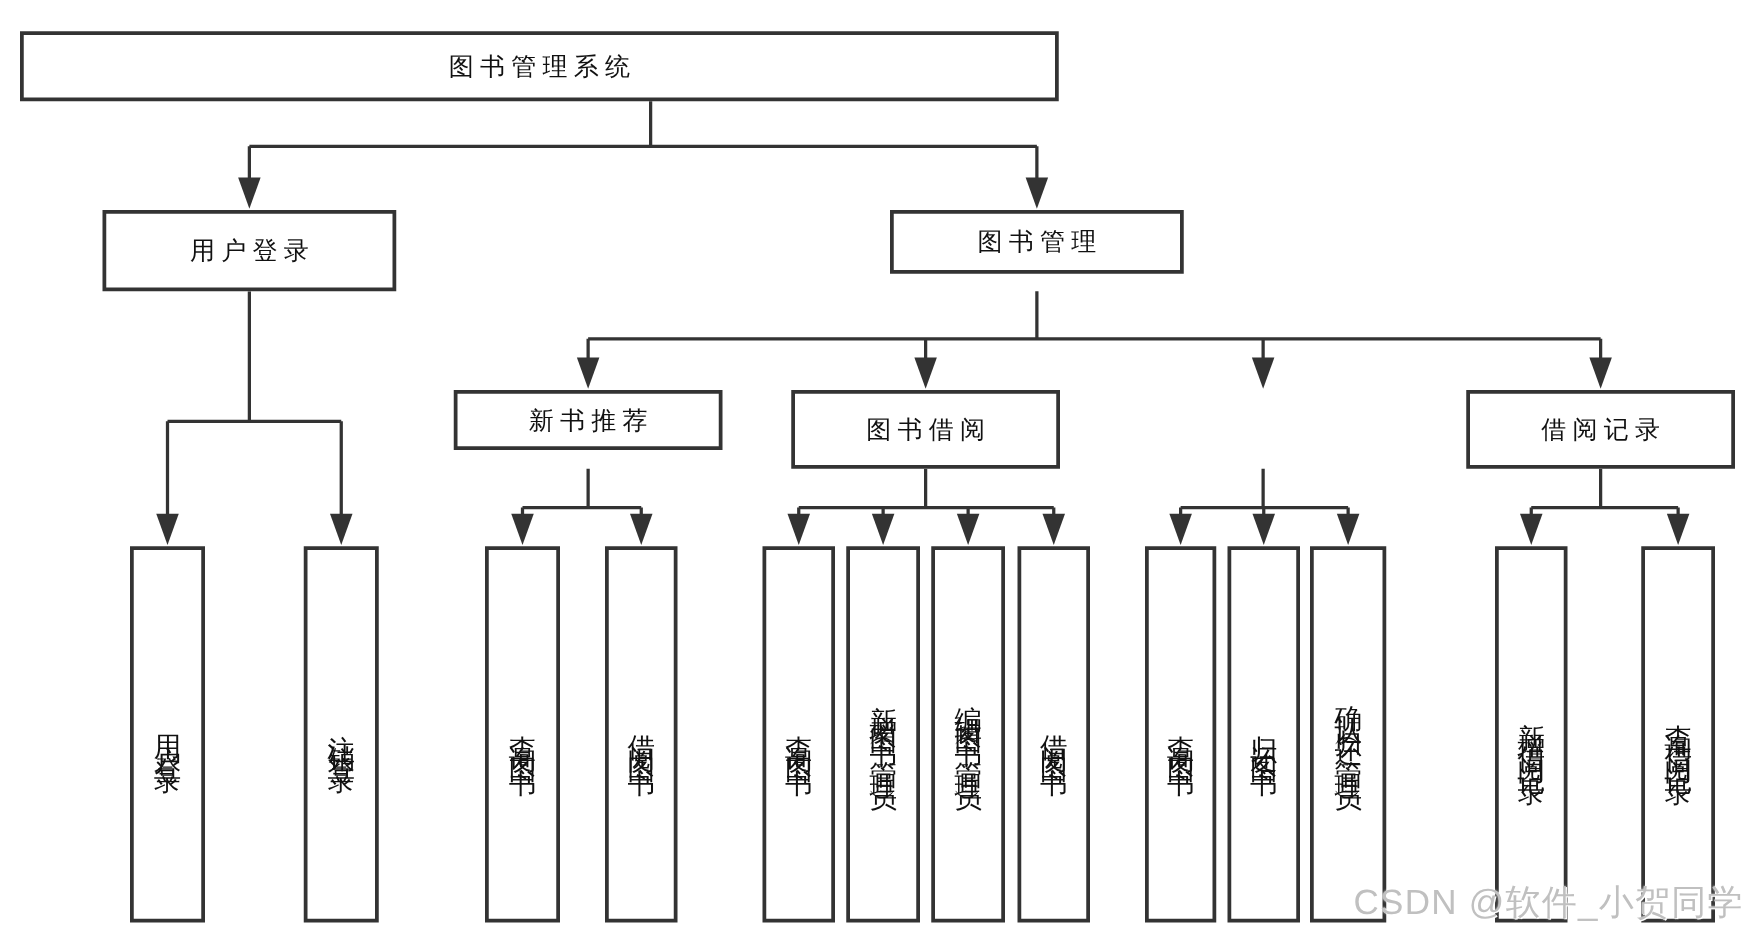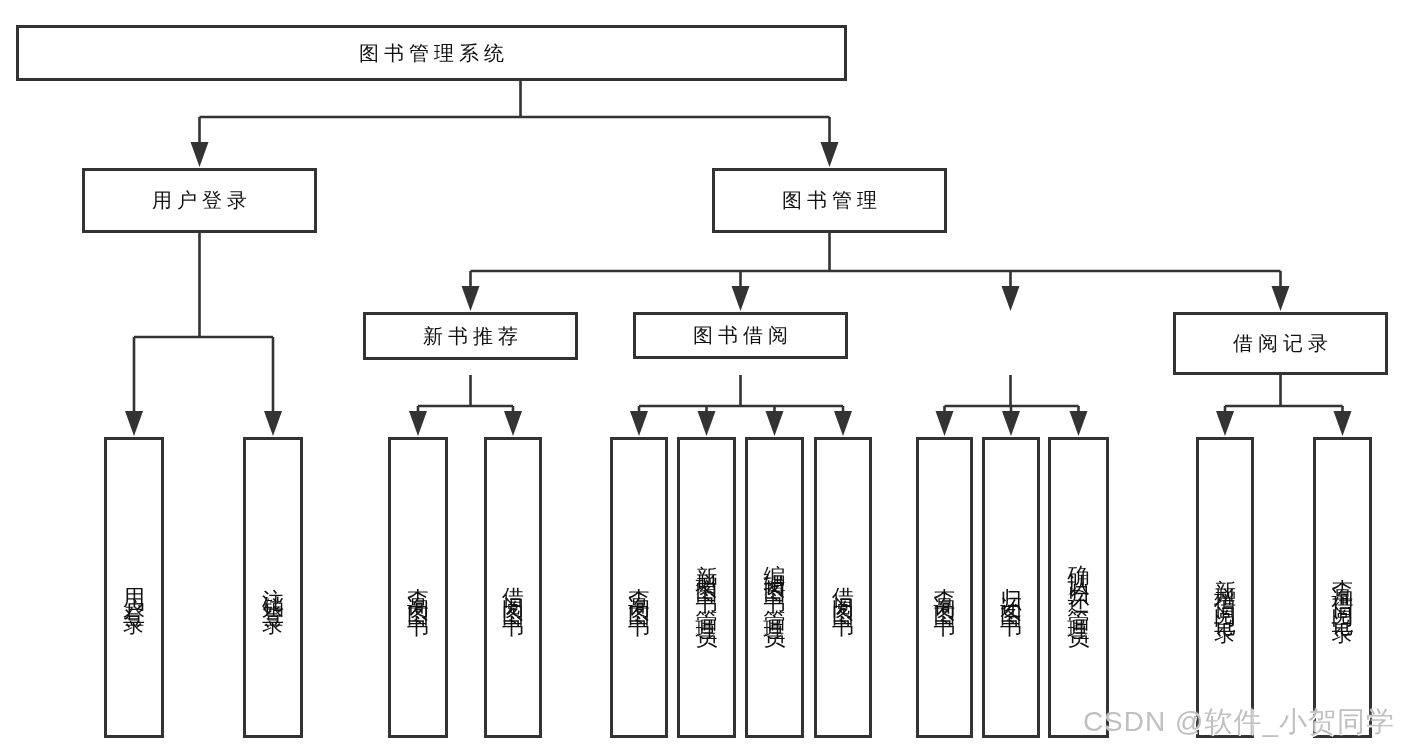--- a/index.html
+++ b/index.html
@@ -124,28 +124,28 @@
     </g>
   </svg>
 
   <div class="box" style="left:16px; top:13px; width:831px; height:56px;margin-top:12px;">
     <span class="hlabel">图书管理系统</span>
   </div>
 
   <div class="box" style="left:82px; top:168px; width:235px; height:65px;">
     <span class="hlabel">用户登录</span>
   </div>
-  <div class="box" style="left:712px; top:168px; width:235px; height:65px;">
+  <div class="box" style="left:712px; top:168px; width:235px; height:51px;">
     <span class="hlabel">图书管理</span>
   </div>
 
   <div class="box" style="left:363px; top:312px; width:215px; height:48px;">
     <span class="hlabel">新书推荐</span>
   </div>
-  <div class="box" style="left:633px; top:312px; width:215px; height:47px;">
+  <div class="box" style="left:633px; top:312px; width:215px; height:63px;">
     <span class="hlabel">图书借阅</span>
   </div>
   <div class="box" style="left:1173px; top:312px; width:215px; height:63px;">
     <span class="hlabel">借阅记录</span>
   </div>
 
   <div class="box" style="left:104px; top:437px; width:60px; height:301px;">
     <span class="vlabel">用户登录</span>
   </div>
   <div class="box" style="left:243px; top:437px; width:60px; height:301px;">

